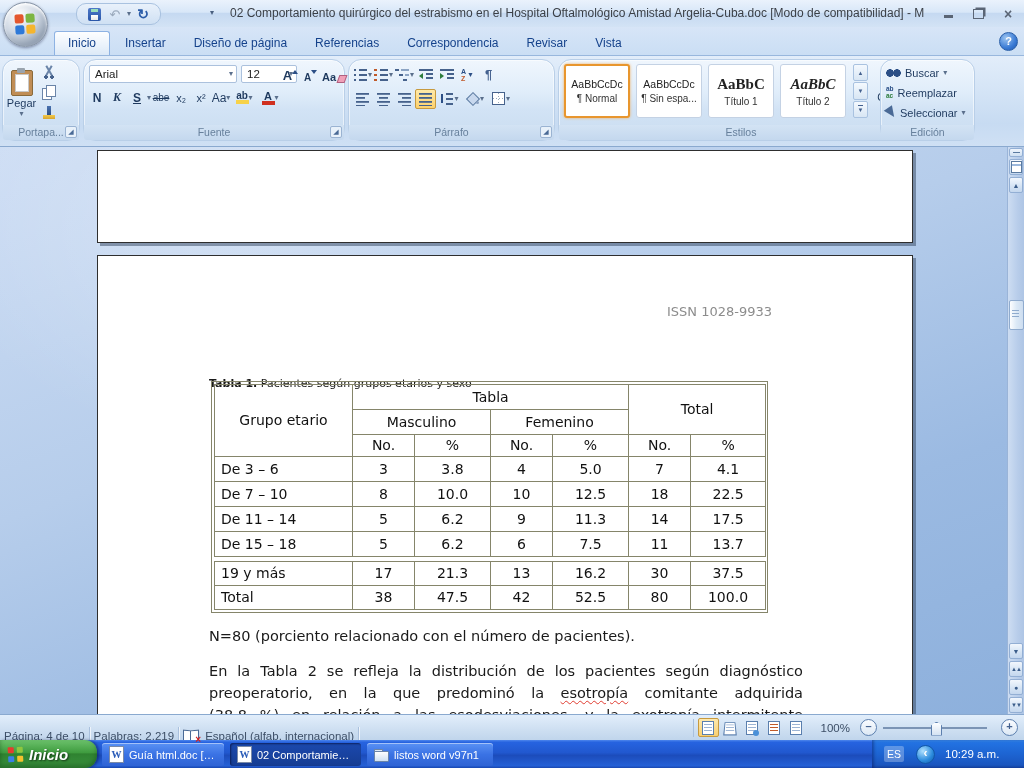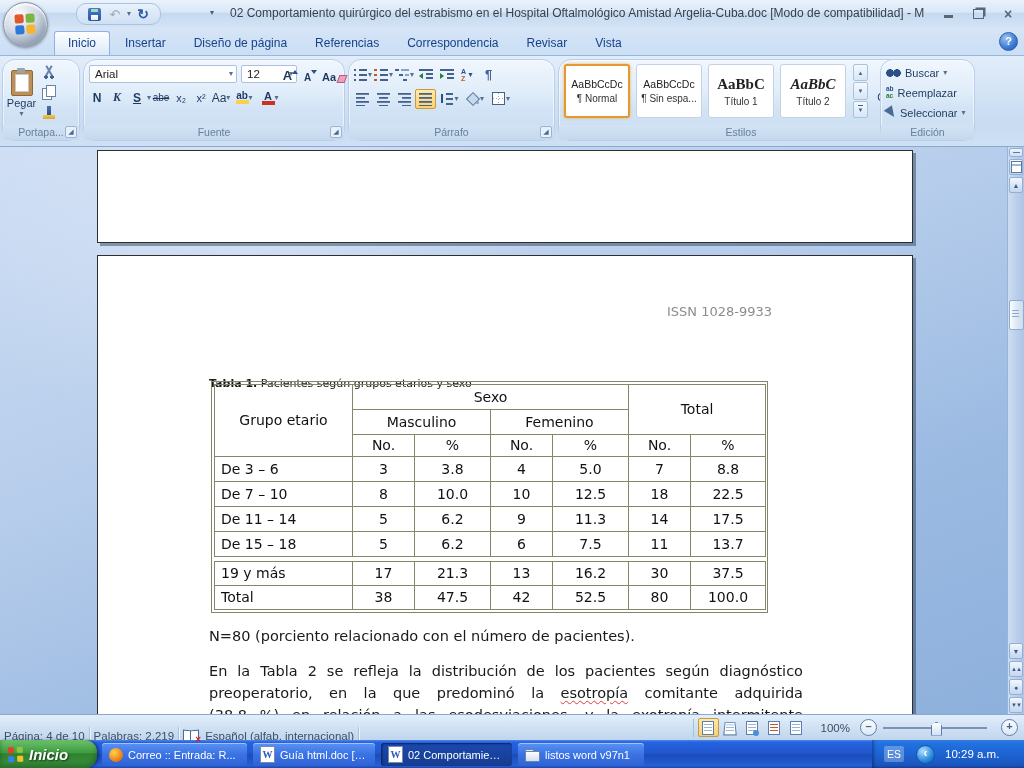--- a/index.html
+++ b/index.html
@@ -532,21 +532,21 @@
                 <col style="width:62px">
                 <col style="width:76px">
                 <col style="width:62px">
                 <col style="width:76px">
                 <col style="width:62px">
                 <col style="width:75px">
               </colgroup>
             <tbody>
                 <tr class="hr1">
               <td rowspan="3">Grupo etario</td>
-              <td colspan="4">Sexo</td>
+              <td colspan="4">Tabla</td>
               <td colspan="2" rowspan="2">Total</td>
             </tr>
             <tr class="hr2">
               <td colspan="2">Masculino</td>
               <td colspan="2">Femenino</td>
             </tr>
             <tr class="hr3">
               <td>No.</td>
               <td>%</td>
               <td>No.</td>
@@ -554,21 +554,21 @@
               <td>No.</td>
               <td>%</td>
             </tr>
             <tr class="dr">
               <td class="rowlabel">De 3 – 6</td>
               <td>3</td>
               <td>3.8</td>
               <td>4</td>
               <td>5.0</td>
               <td>7</td>
-              <td>8.8</td>
+              <td>4.1</td>
             </tr>
             <tr class="dr">
               <td class="rowlabel">De 7 – 10</td>
               <td>8</td>
               <td>10.0</td>
               <td>10</td>
               <td>12.5</td>
               <td>18</td>
               <td>22.5</td>
             </tr>
@@ -693,24 +693,20 @@
     <div class="startbtn">
       <span class="xpflag">
           <i class="xf1"></i>
           <i class="xf2"></i>
           <i class="xf3"></i>
           <i class="xf4"></i>
         </span>
       <span class="lbl">Inicio</span>
     </div>
     <div class="titems">
-      <div class="titem" style="width:145px">
-        <span class="i-ff"></span>
-        <span class="txt">Correo :: Entrada: R...</span>
-      </div>
       <div class="titem" style="width:122px">
         <span class="i-word">W</span>
         <span class="txt">Guía html.doc [Modo ...</span>
       </div>
       <div class="titem active" style="width:131px">
         <span class="i-word">W</span>
         <span class="txt">02 Comportamiento q...</span>
       </div>
       <div class="titem" style="width:126px">
         <span class="i-folder"></span>

